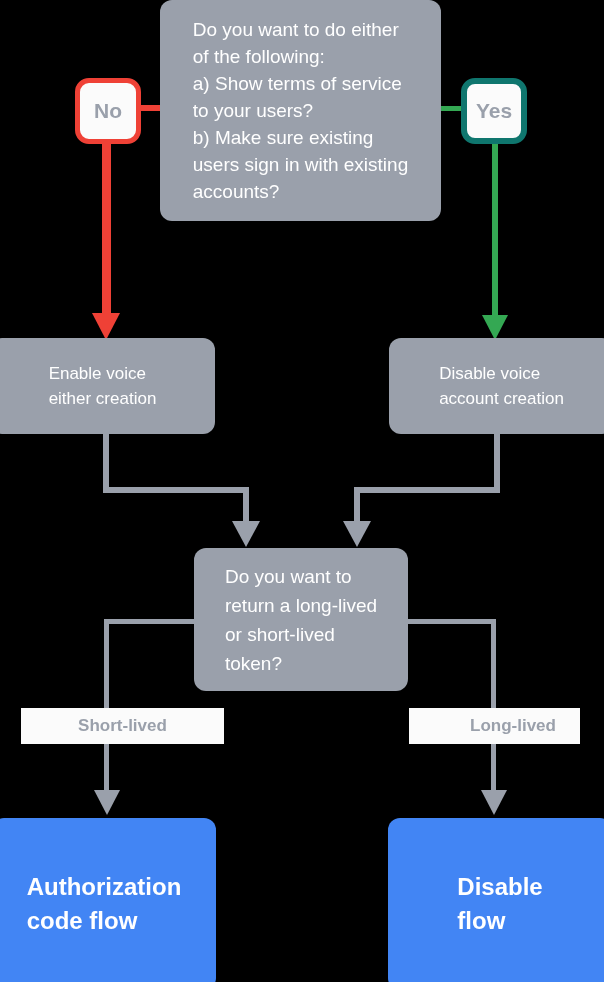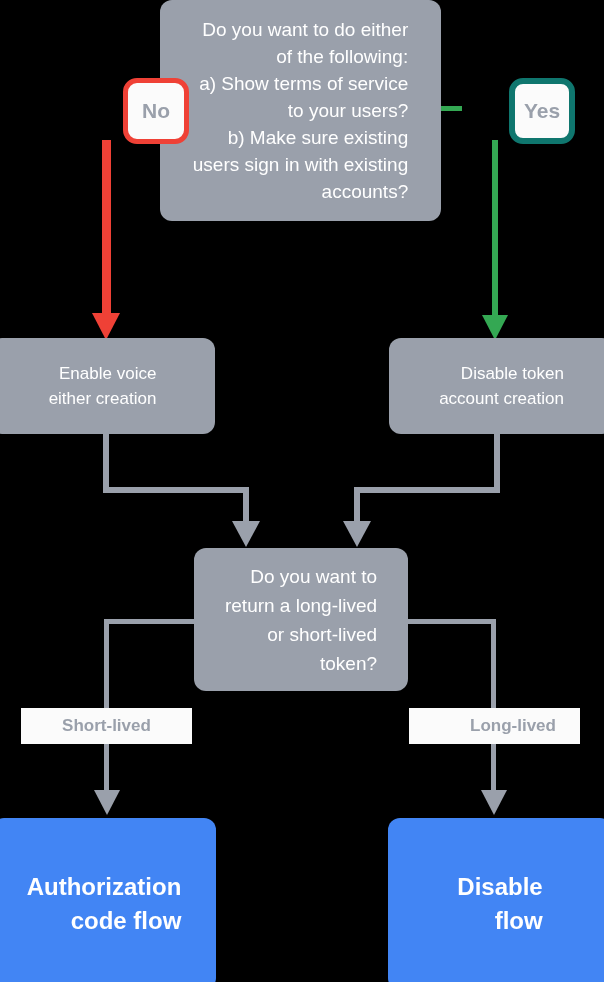--- a/index.html
+++ b/index.html
@@ -19,21 +19,21 @@
     overflow: hidden;
   }
 
   
   .node {
     position: absolute;
     box-sizing: border-box;
     display: flex;
     align-items: center;
     justify-content: center;
-    text-align: right;
+    text-align: left;
     border-radius: 12px;
     z-index: 3;
   }
   .node-text {
     display: block;
     white-space: pre-line;
   }
 
   
   .node-gray {
@@ -47,21 +47,20 @@
     color: #ffffff;
     font-weight: bold;
   }
 
   
   .node-pill {
     background: #fbfbfb;
     color: #9aa0ab;
     font-weight: bold;
     border-radius: 14px;
-    margin-left: 48px;
   }
   .node-pill.branch-no  { border: 5px solid #ef4136; }
   .node-pill.branch-yes { border: 6px solid #0f766e; }
 
   
   .edge-label {
     position: absolute;
     box-sizing: border-box;
     background: #fbfbfb;
     color: #9aa0ab;
@@ -123,21 +122,21 @@
 
   <div class="conn conn-green" style="left:492px; top:140px; width:6px; height:180px;"></div>
   <div class="arrow arrow-green" style="left:482px; top:315px; border-left:13px solid transparent; border-right:13px solid transparent; border-top-style:solid; border-top-width:25px;"></div>
 
   <div class="node node-gray" style="left:-10px; top:338px; width:225px; height:96px; font-size:17px; line-height:25px;">
     <span class="node-text">Enable voice
 either creation</span>
   </div>
 
   <div class="node node-gray" style="left:389px; top:338px; width:225px; height:96px; font-size:17px; line-height:25px;">
-    <span class="node-text">Disable token
+    <span class="node-text">Disable voice
 account creation</span>
   </div>
 
   <div class="conn conn-gray" style="left:103px; top:434px; width:6px; height:58px;"></div>
   <div class="conn conn-gray" style="left:103px; top:487px; width:146px; height:6px;"></div>
   <div class="conn conn-gray" style="left:243px; top:487px; width:6px; height:38px;"></div>
   <div class="arrow arrow-gray" style="left:232px; top:521px; border-left:14px solid transparent; border-right:14px solid transparent; border-top-style:solid; border-top-width:26px;"></div>
 
   <div class="conn conn-gray" style="left:494px; top:434px; width:6px; height:58px;"></div>
   <div class="conn conn-gray" style="left:354px; top:487px; width:146px; height:6px;"></div>
@@ -152,21 +151,21 @@
   </div>
 
   <div class="conn conn-gray" style="left:104px; top:619px; width:94px; height:5px;"></div>
   <div class="conn conn-gray" style="left:104px; top:619px; width:5px; height:183px;"></div>
   <div class="arrow arrow-gray" style="left:94px; top:790px; border-left:13px solid transparent; border-right:13px solid transparent; border-top-style:solid; border-top-width:25px;"></div>
 
   <div class="conn conn-gray" style="left:404px; top:619px; width:92px; height:5px;"></div>
   <div class="conn conn-gray" style="left:491px; top:619px; width:5px; height:183px;"></div>
   <div class="arrow arrow-gray" style="left:481px; top:790px; border-left:13px solid transparent; border-right:13px solid transparent; border-top-style:solid; border-top-width:25px;"></div>
 
-  <div class="edge-label" style="left:21px; top:708px; width:171px; height:36px; font-size:17px;">
+  <div class="edge-label" style="left:21px; top:708px; width:203px; height:36px; font-size:17px;">
     <span>Short-lived</span>
   </div>
 
   <div class="edge-label" style="left:409px; top:708px; width:171px; height:36px; font-size:17px;padding-left:37px;">
     <span>Long-lived</span>
   </div>
 
   <div class="node node-blue" style="left:-8px; top:818px; width:224px; height:172px; font-size:24px; line-height:34px;">
     <span class="node-text">Authorization
 code flow</span>

